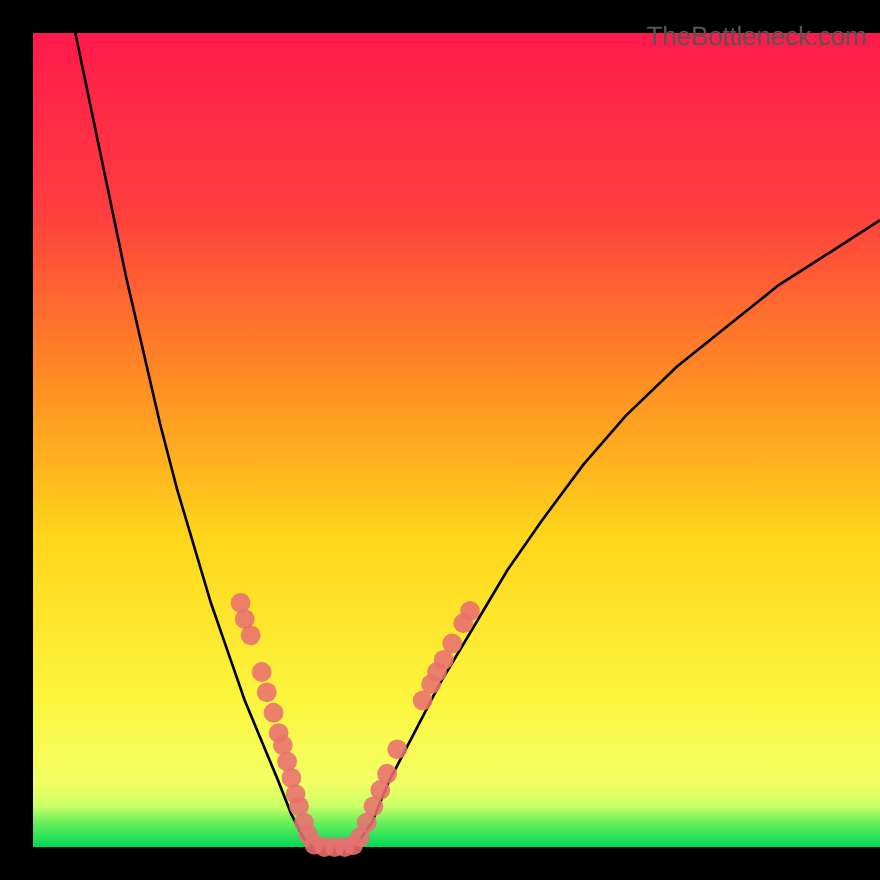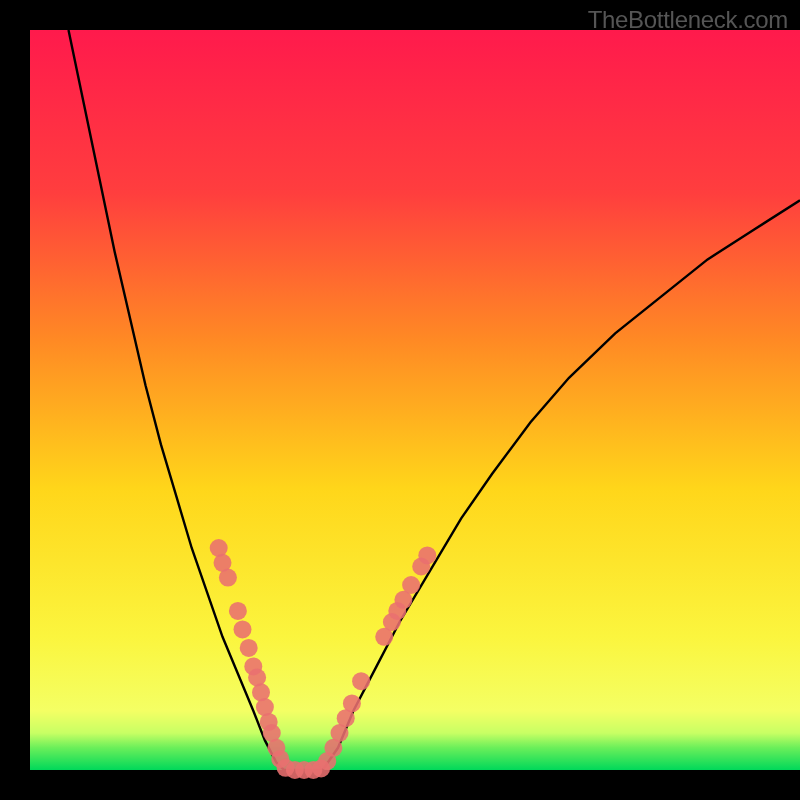--- a/index.html
+++ b/index.html
@@ -11,21 +11,21 @@
     font-family: Arial, Helvetica, sans-serif;
   }
   .stage {
     width: 800px;
     height: 800px;
     position: relative;
     background: #000;
   }
   .watermark {
     position: absolute;
-    top: 6px;
+    top: 20px;
     right: 12px;
     color: #555;
     font-size: 24px;
     letter-spacing: -0.3px;
     z-index: 10;
     user-select: none;
   }
   svg.plot {
     position: absolute;
     top: 0;

